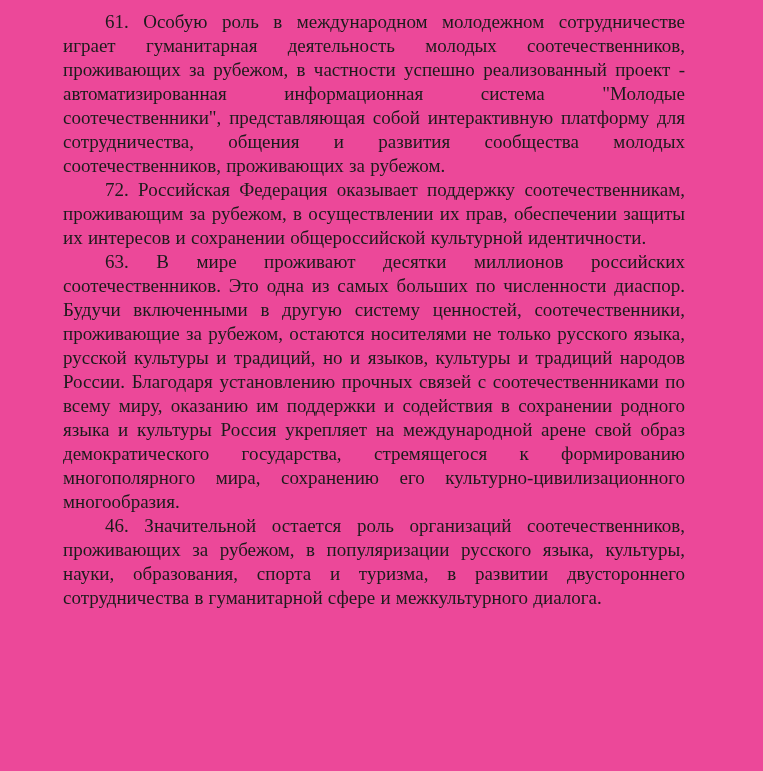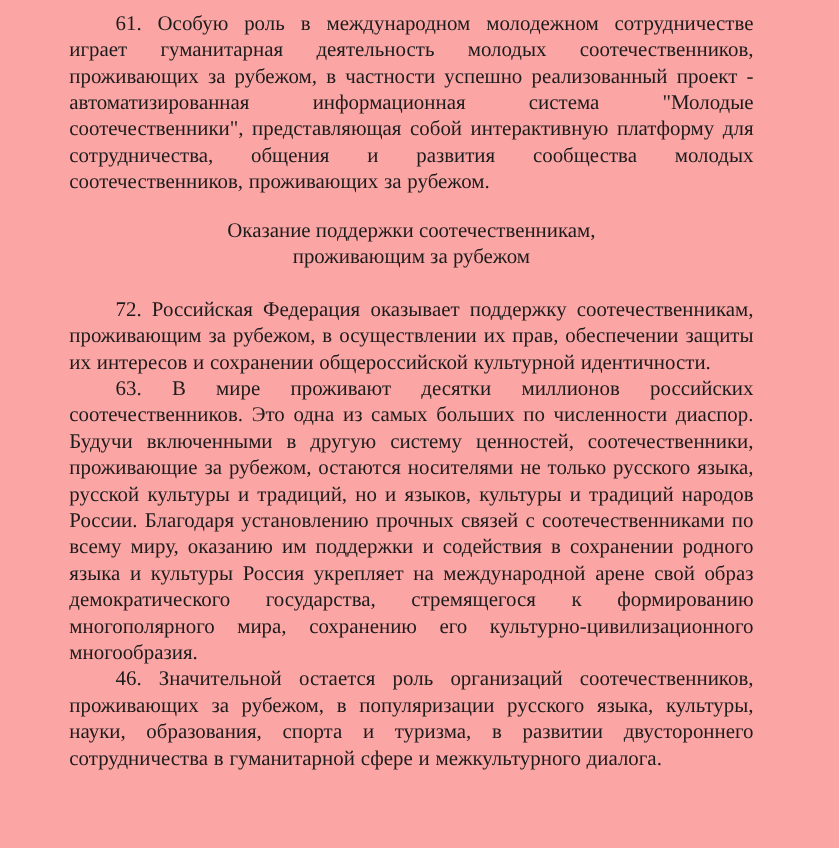--- a/index.html
+++ b/index.html
@@ -4,21 +4,21 @@
 <style>
   html, body {
     margin: 0;
     padding: 0;
     background: #ffffff;
   }
   .page {
     position: relative;
     width: 763px;
     height: 771px;
-    background: #fca5a5;
+    background: #ec4899;
     overflow: hidden;
     font-family: "Liberation Serif", "DejaVu Serif", serif;
     color: #1c1c1c;
   }
   .text-block {
     position: absolute;
     left: 63px;
     top: 10px;
     width: 622px;
     font-size: 19px;
@@ -42,24 +42,20 @@
   }
 </style>
 </head>
 <body>
 
 <div class="page">
   <div class="text-block">
 
     <p class="body-paragraph">61. Особую роль в международном молодежном сотрудничестве играет гуманитарная деятельность молодых соотечественников, проживающих за рубежом, в частности успешно реализованный проект - автоматизированная информационная система "Молодые соотечественники", представляющая собой интерактивную платформу для сотрудничества, общения и развития сообщества молодых соотечественников, проживающих за рубежом.</p>
 
-    <div class="section-heading">
-      <div>Оказание поддержки соотечественникам,</div>
-      <div>проживающим за рубежом</div>
-    </div>
 
     <p class="body-paragraph">72. Российская Федерация оказывает поддержку соотечественникам, проживающим за рубежом, в осуществлении их прав, обеспечении защиты их интересов и сохранении общероссийской культурной идентичности.</p>
 
     <p class="body-paragraph">63. В мире проживают десятки миллионов российских соотечественников. Это одна из самых больших по численности диаспор. Будучи включенными в другую систему ценностей, соотечественники, проживающие за рубежом, остаются носителями не только русского языка, русской культуры и традиций, но и языков, культуры и традиций народов России. Благодаря установлению прочных связей с соотечественниками по всему миру, оказанию им поддержки и содействия в сохранении родного языка и культуры Россия укрепляет на международной арене свой образ демократического государства, стремящегося к формированию многополярного мира, сохранению его культурно-цивилизационного многообразия.</p>
 
     <p class="body-paragraph">46. Значительной остается роль организаций соотечественников, проживающих за рубежом, в популяризации русского языка, культуры, науки, образования, спорта и туризма, в развитии двустороннего сотрудничества в гуманитарной сфере и межкультурного диалога.</p>
 
   </div>
 </div>
 

